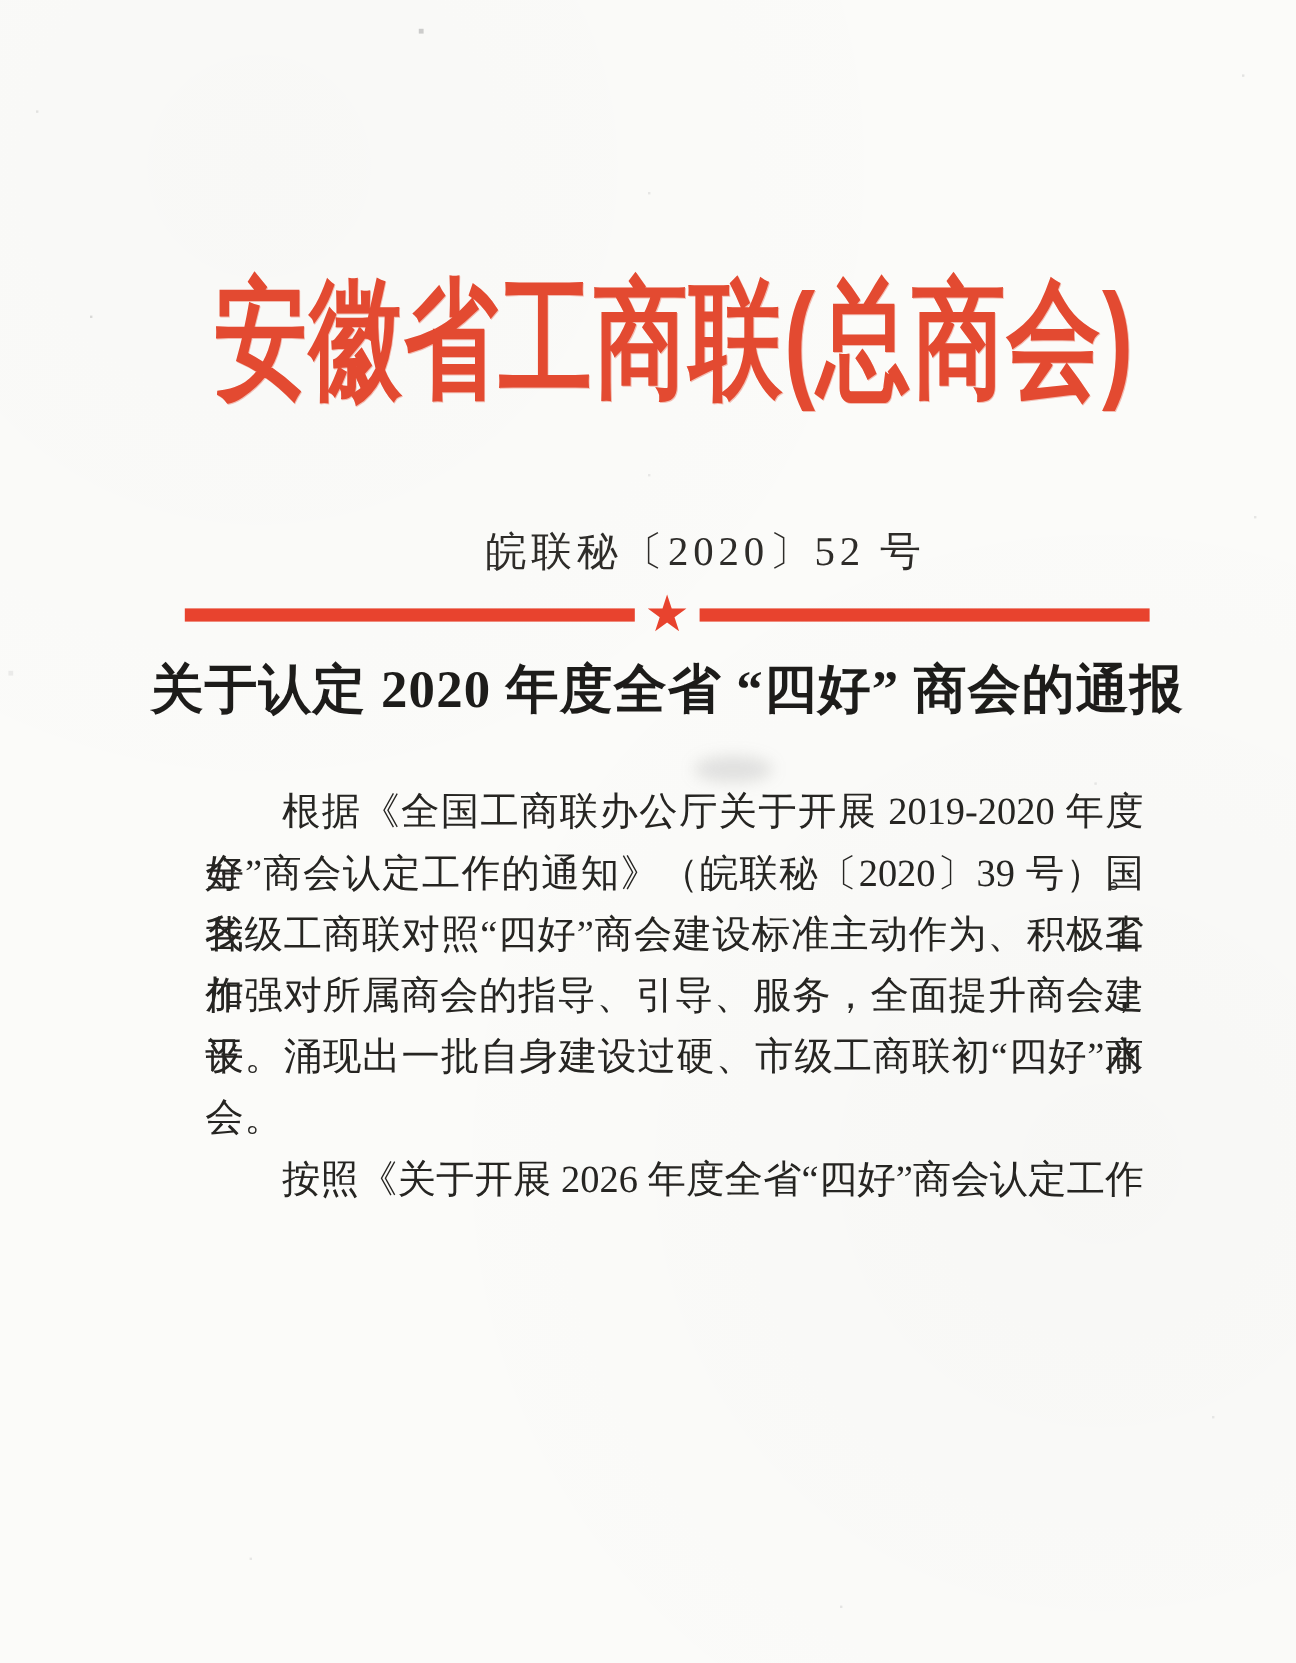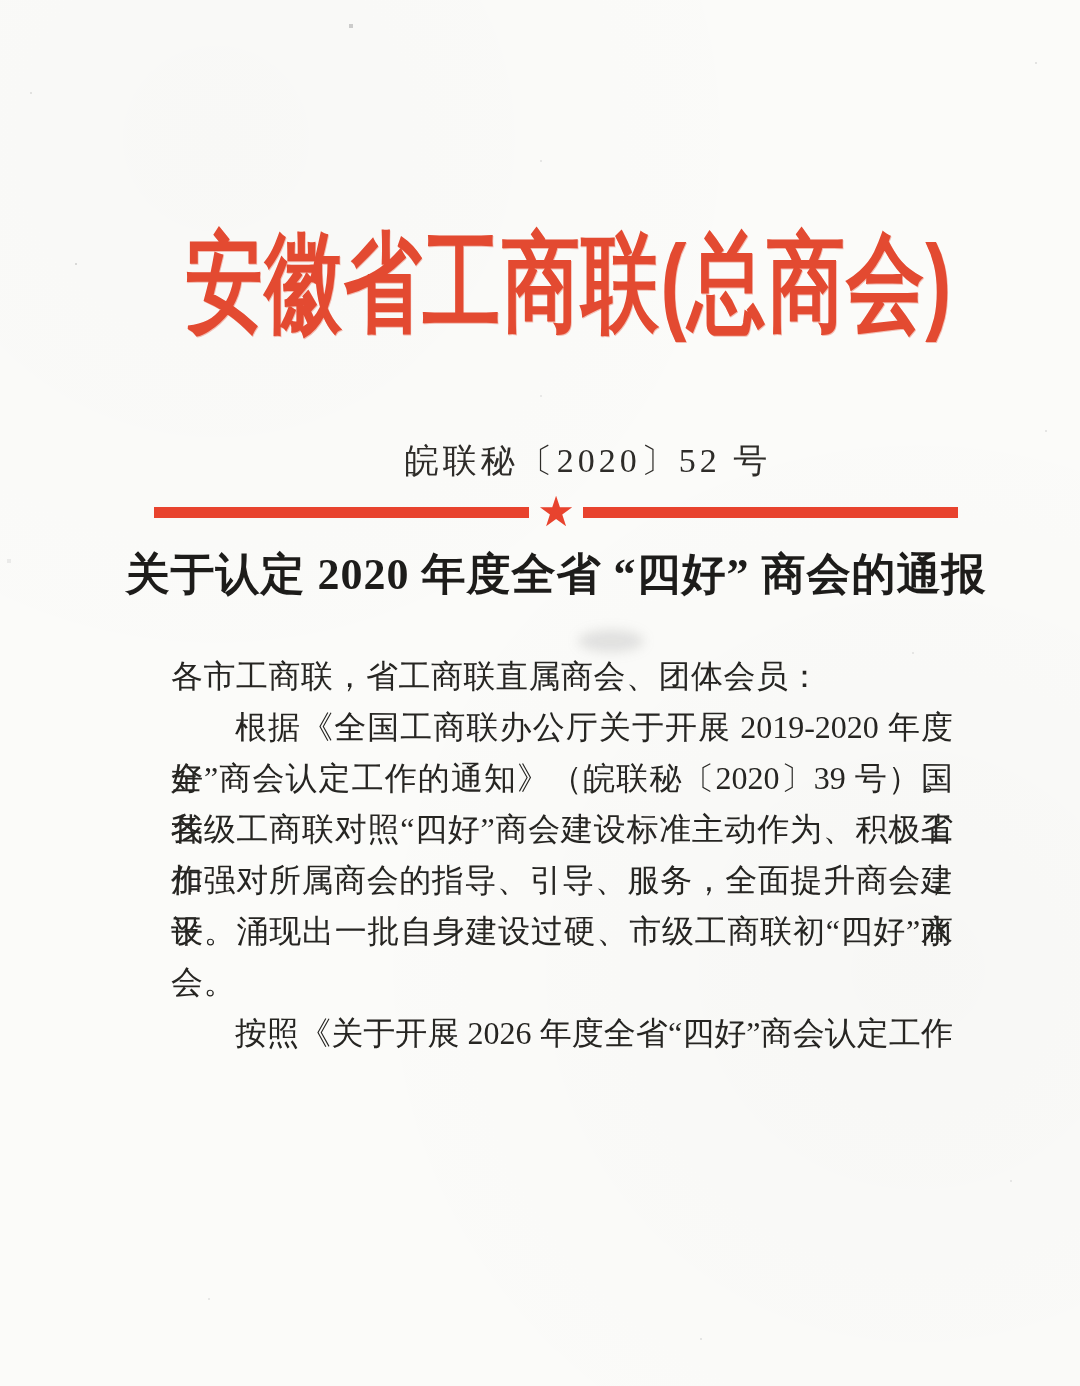--- a/index.html
+++ b/index.html
@@ -48,21 +48,21 @@
     width: 66px; height: 22px;
     background: rgba(110,110,110,0.18);
     filter: blur(6px);
     border-radius: 50%;
   }
   .letterhead {
     position: absolute;
     top: 218px;
     left: 0;
     width: 100%;
-    text-align: right;
+    text-align: center;
     white-space: nowrap;
   }
   .letterhead-inner {
     display: inline-block;
     font-family: "Liberation Sans", "DejaVu Sans", sans-serif;
     font-weight: 900;
     font-size: 108px;
     line-height: 130px;
     color: #e34a31;
     letter-spacing: 2px;
@@ -159,21 +159,20 @@
 
 <div class="divider">
   <div class="bar"></div>
   <div class="star">★</div>
   <div class="bar"></div>
 </div>
 
 <div class="doc-title">关于认定 2020 年度全省 “四好” 商会的通报</div>
 
 <div class="doc-body" id="doc-body">
-    <div class="body-line">各市工商联，省工商联直属商会、团体会员：</div>
     <div class="body-line indent justify">根据《全国工商联办公厅关于开展 2019-2020 年度全国</div>
     <div class="body-line justify">好”商会认定工作的通知》（皖联秘〔2020〕39 号）。我省</div>
     <div class="body-line justify">各级工商联对照“四好”商会建设标准主动作为、积极工作，</div>
     <div class="body-line justify">加强对所属商会的指导、引导、服务，全面提升商会建设水</div>
     <div class="body-line justify">平。涌现出一批自身建设过硬、市级工商联初“四好”商</div>
     <div class="body-line">会。</div>
     <div class="body-line indent justify">按照《关于开展 2026 年度全省“四好”商会认定工作</div>
   </div>
 
 </body></html>

